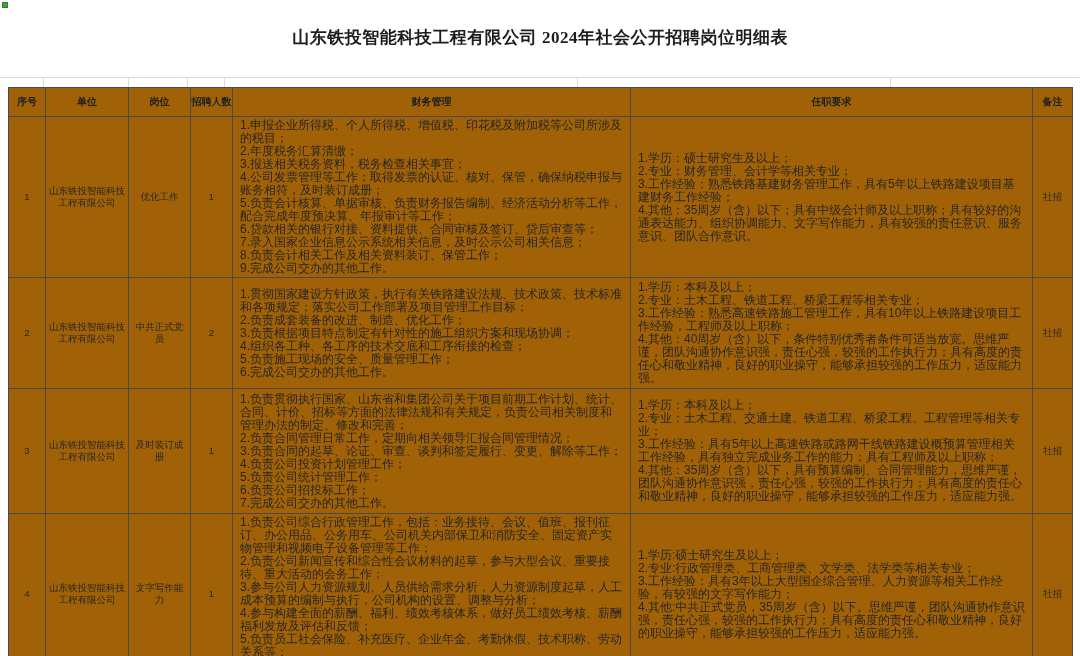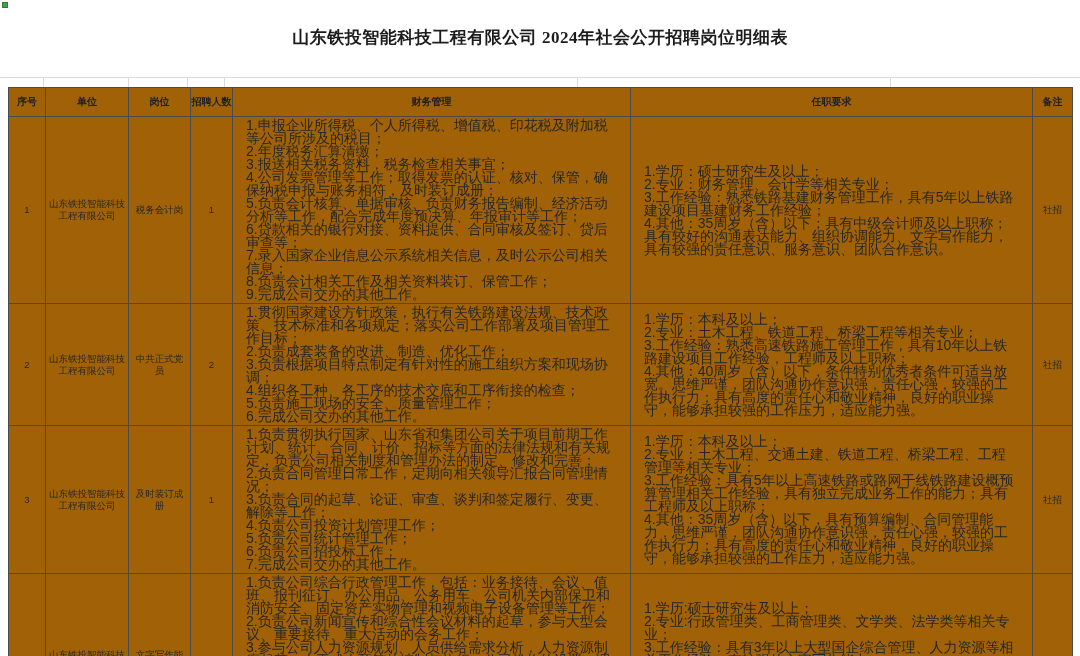--- a/index.html
+++ b/index.html
@@ -33,22 +33,22 @@
   }
   table.job-table th{
     font-size:10px;font-weight:bold;text-align:center;vertical-align:middle;
     padding:0;color:#202020;
   }
   td.c-center{
     text-align:center;vertical-align:middle;font-size:9.5px;line-height:12px;
     padding:1px 3px;color:#262626;
   }
   td.c-text{
-    text-align:left;vertical-align:middle;font-size:14px;line-height:13px;
-    padding:2px 13px;white-space:pre-line;color:#262626;
+    text-align:left;vertical-align:middle;font-size:12px;line-height:13px;
+    padding:2px 7px;white-space:pre-line;color:#262626;
   }
   tr.total-row td{height:13px;padding:0 2px;font-size:9.5px;}
 </style>
 </head>
 <body>
 
 <div class="green-marker"></div>
 
 <div class="doc-title">山东铁投智能科技工程有限公司 2024年社会公开招聘岗位明细表</div>
 
@@ -78,21 +78,21 @@
     <th>岗位</th>
     <th>招聘人数</th>
     <th>财务管理</th>
     <th>任职要求</th>
     <th>备注</th>
   </tr>
 
   <tr style="height:144px">
     <td class="c-center">1</td>
     <td class="c-center">山东铁投智能科技工程有限公司</td>
-    <td class="c-center">税务会计岗</td>
+    <td class="c-center">优化工作</td>
     <td class="c-center">1</td>
     <td class="c-text">1.申报企业所得税、个人所得税、增值税、印花税及附加税等公司所涉及的税目；
 2.年度税务汇算清缴；
 3.报送相关税务资料，税务检查相关事宜；
 4.公司发票管理等工作；取得发票的认证、核对、保管，确保纳税申报与账务相符，及时装订成册；
 5.负责会计核算、单据审核、负责财务报告编制、经济活动分析等工作，配合完成年度预决算、年报审计等工作；
 6.贷款相关的银行对接、资料提供、合同审核及签订、贷后审查等；
 7.录入国家企业信息公示系统相关信息，及时公示公司相关信息；
 8.负责会计相关工作及相关资料装订、保管工作；
 9.完成公司交办的其他工作。</td>

